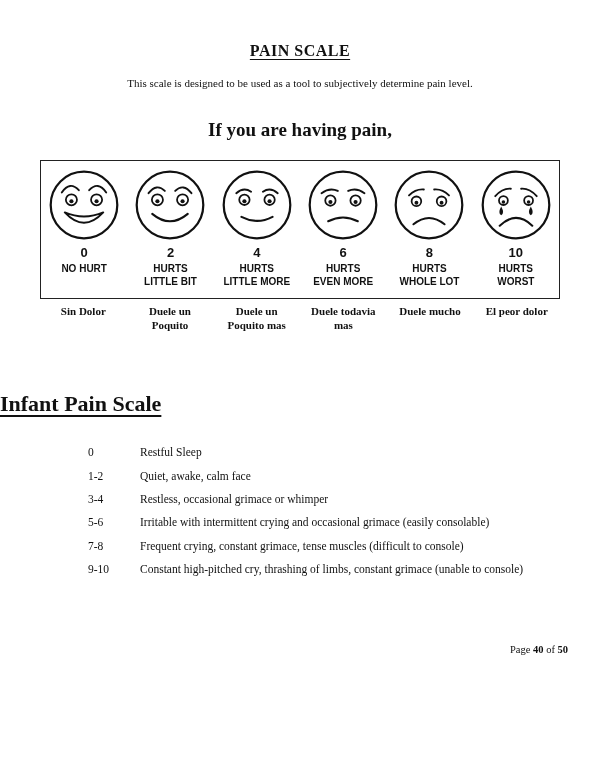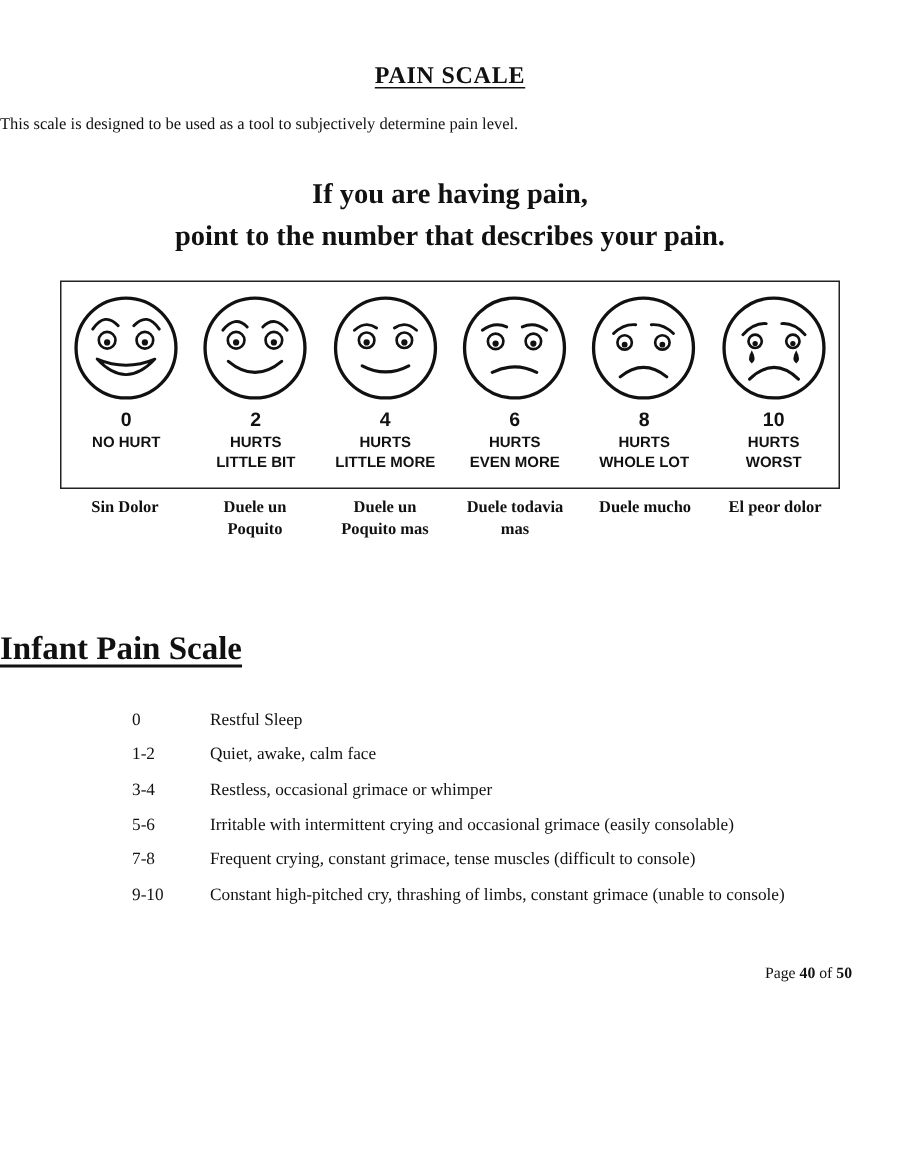--- a/index.html
+++ b/index.html
@@ -18,21 +18,21 @@
     padding-top: 42px;
     text-align: center;
     font-size: 16px;
     font-weight: bold;
     letter-spacing: 0.5px;
     text-decoration: underline;
     text-underline-offset: 3px;
   }
   .description {
     margin-top: 17px;
-    text-align: left;
+    text-align: center;
     font-size: 11px;
   }
   .prompt {
     margin-top: 27px;
     text-align: center;
     font-size: 19px;
     font-weight: bold;
     line-height: 1.45;
   }
   .faces-box {
@@ -106,21 +106,20 @@
 <body>
 
 <div class="page">
 
   <h1 class="title">PAIN SCALE</h1>
 
   <div class="description">This scale is designed to be used as a tool to subjectively determine pain level.</div>
 
   <div class="prompt">
     <div>If you are having pain,</div>
-    <div>point to the number that describes your pain.</div>
   </div>
 
   <div class="faces-box">
 
     <div class="face-col">
       <span>
         <svg class="face-svg" viewBox="0 0 100 100" width="74" height="74">
           <circle cx="50" cy="50" r="45" fill="none" stroke="#111" stroke-width="3"></circle>
           <path d="M20 33 Q31 17 43 30" fill="none" stroke="#111" stroke-width="2.6" stroke-linecap="round"></path>
           <path d="M57 30 Q69 17 80 33" fill="none" stroke="#111" stroke-width="2.6" stroke-linecap="round"></path>

